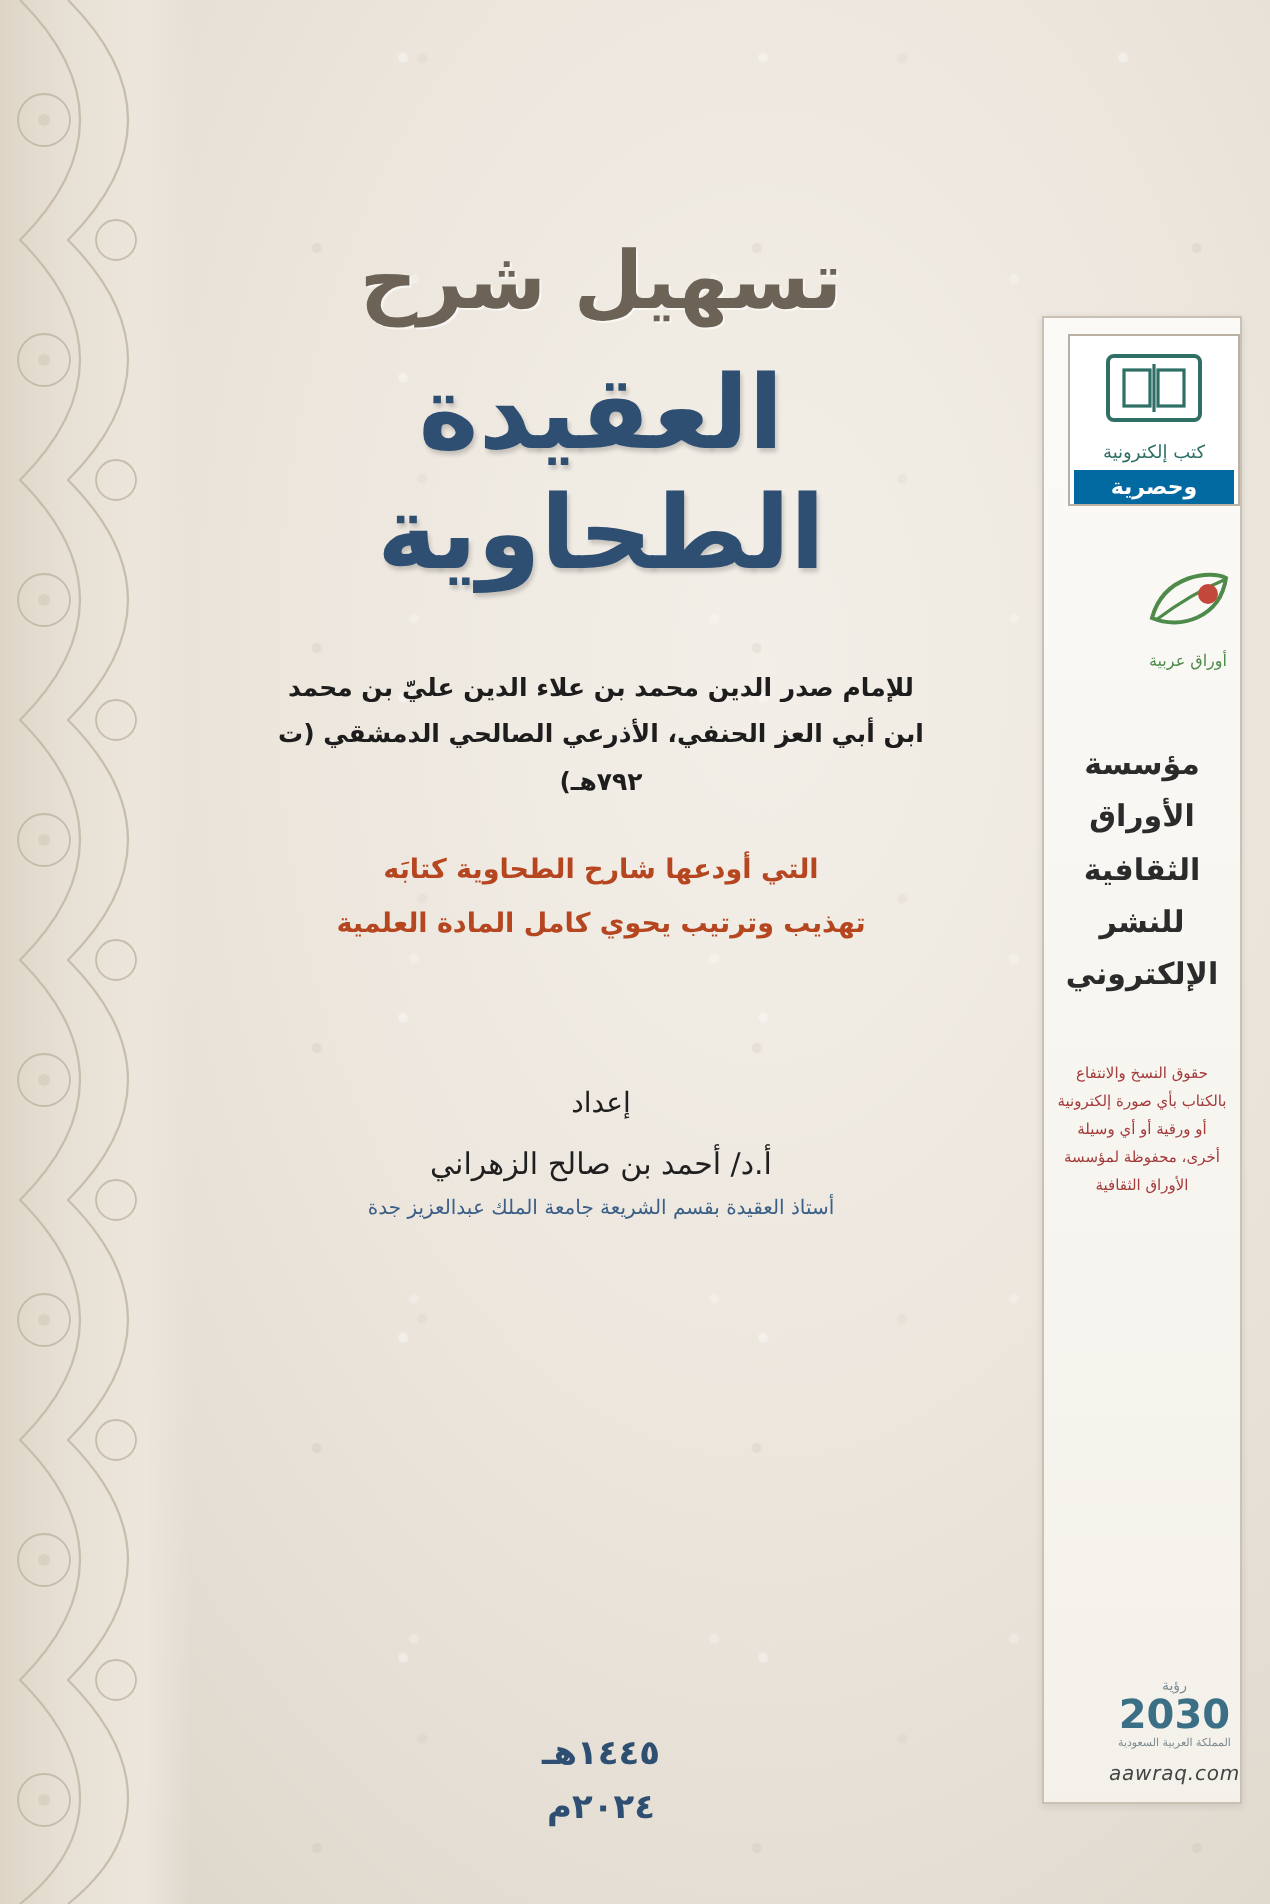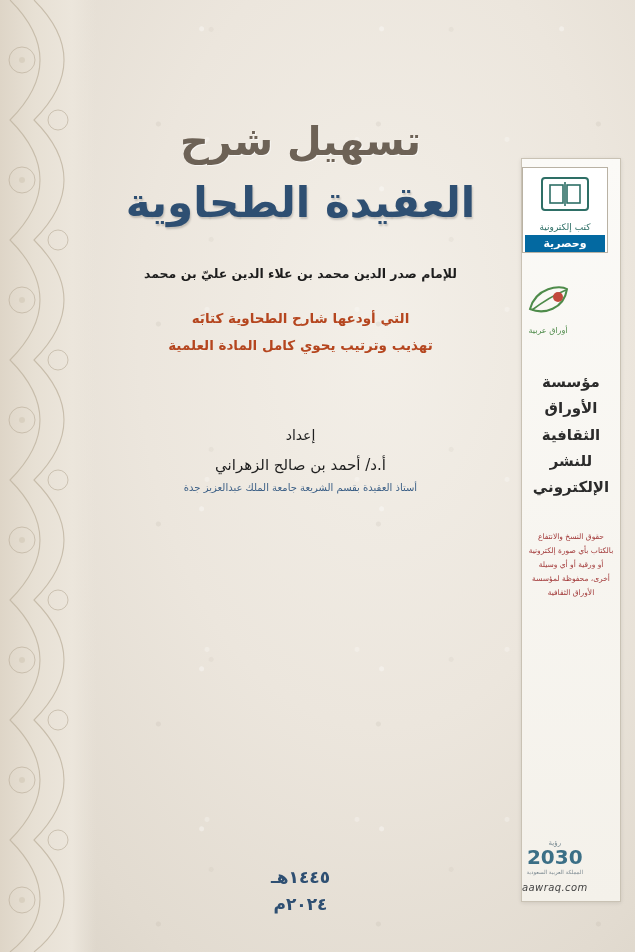--- a/index.html
+++ b/index.html
@@ -36,21 +36,21 @@
   }
   .ornament-band svg{position:absolute;top:0;left:0;}
 
   
   .right-strip{
     position:absolute;top:158px;right:14px;
     width:100px;height:744px;
     background:linear-gradient(180deg,#fbfaf7 0%, #f4f1ea 100%);
     border:1px solid #c9c2b4;
     box-shadow:0 1px 4px rgba(0,0,0,.10);
-    display:flex;flex-direction:column;align-items:flex-end;
+    display:flex;flex-direction:column;align-items:flex-start;
     padding-top:8px;box-sizing:border-box;
   }
   .ebook-badge{
     width:86px;border:1px solid #b9b2a4;background:#fff;
     padding:6px 2px 0;box-sizing:border-box;text-align:center;
   }
   .ebook-badge .bk{font-size:9px;color:#2e6f66;letter-spacing:.2px;margin:4px 0 2px;}
   .ebook-badge .excl{
     background:#0369a1;color:#fff;font-size:11px;font-weight:bold;
     padding:2px 0;margin-top:3px;
@@ -77,21 +77,21 @@
     text-align:center;
   }
   .t-small{
     margin-top:118px;
     font-size:40px;color:#6d6256;font-weight:bold;
     letter-spacing:.5px;
     text-shadow:1px 1px 0 rgba(255,255,255,.6);
   }
   .t-big{
     margin-top:14px;
-    font-size:42px;color:#2e4f72;font-weight:bold;
+    font-size:51px;color:#2e4f72;font-weight:bold;
     line-height:1.18;
     text-shadow:1px 2px 2px rgba(0,0,0,.18);
   }
   .attrib{
     margin-top:34px;color:#1d1d1d;font-size:12.5px;line-height:1.85;
     padding:0 28px;
     font-weight:bold;
   }
   .subtitle{
     margin-top:20px;color:#b5461f;font-size:13.5px;font-weight:bold;line-height:2;
@@ -149,20 +149,21 @@
       </g>
     </svg>
   </div>
 
   <div class="main">
     <div class="t-small">تسهيل شرح</div>
     <div class="t-big">العقيدة الطحاوية</div>
 
     <div class="attrib">
       <div>للإمام صدر الدين محمد بن علاء الدين عليّ بن محمد</div>
+      <div>ابن أبي العز الحنفي، الأذرعي الصالحي الدمشقي (ت ٧٩٢هـ)</div>
     </div>
 
     <div class="subtitle">
       <div>التي أودعها شارح الطحاوية كتابَه</div>
       <div>تهذيب وترتيب يحوي كامل المادة العلمية</div>
     </div>
 
     <div class="prep">
       <div class="lbl">إعداد</div>
       <div class="author">أ.د/ أحمد بن صالح الزهراني</div>

